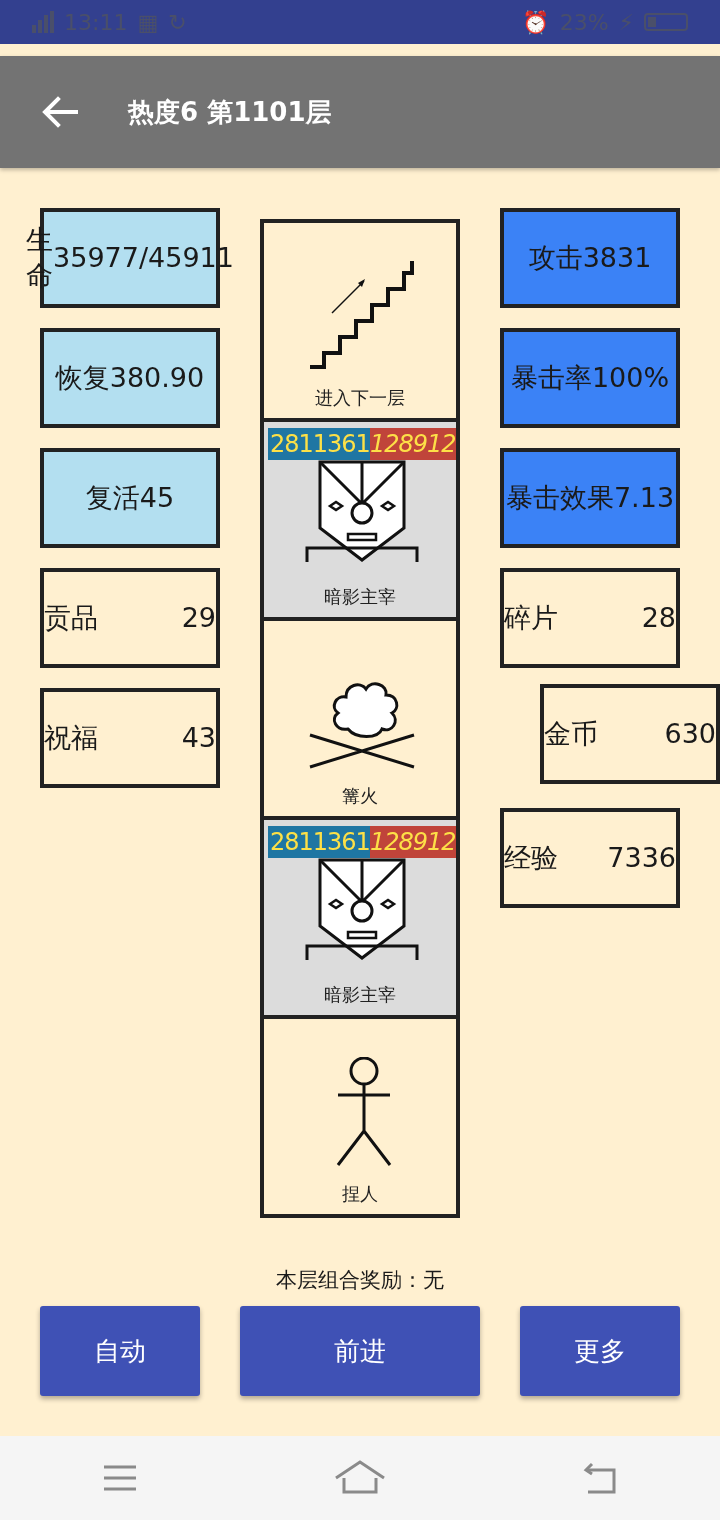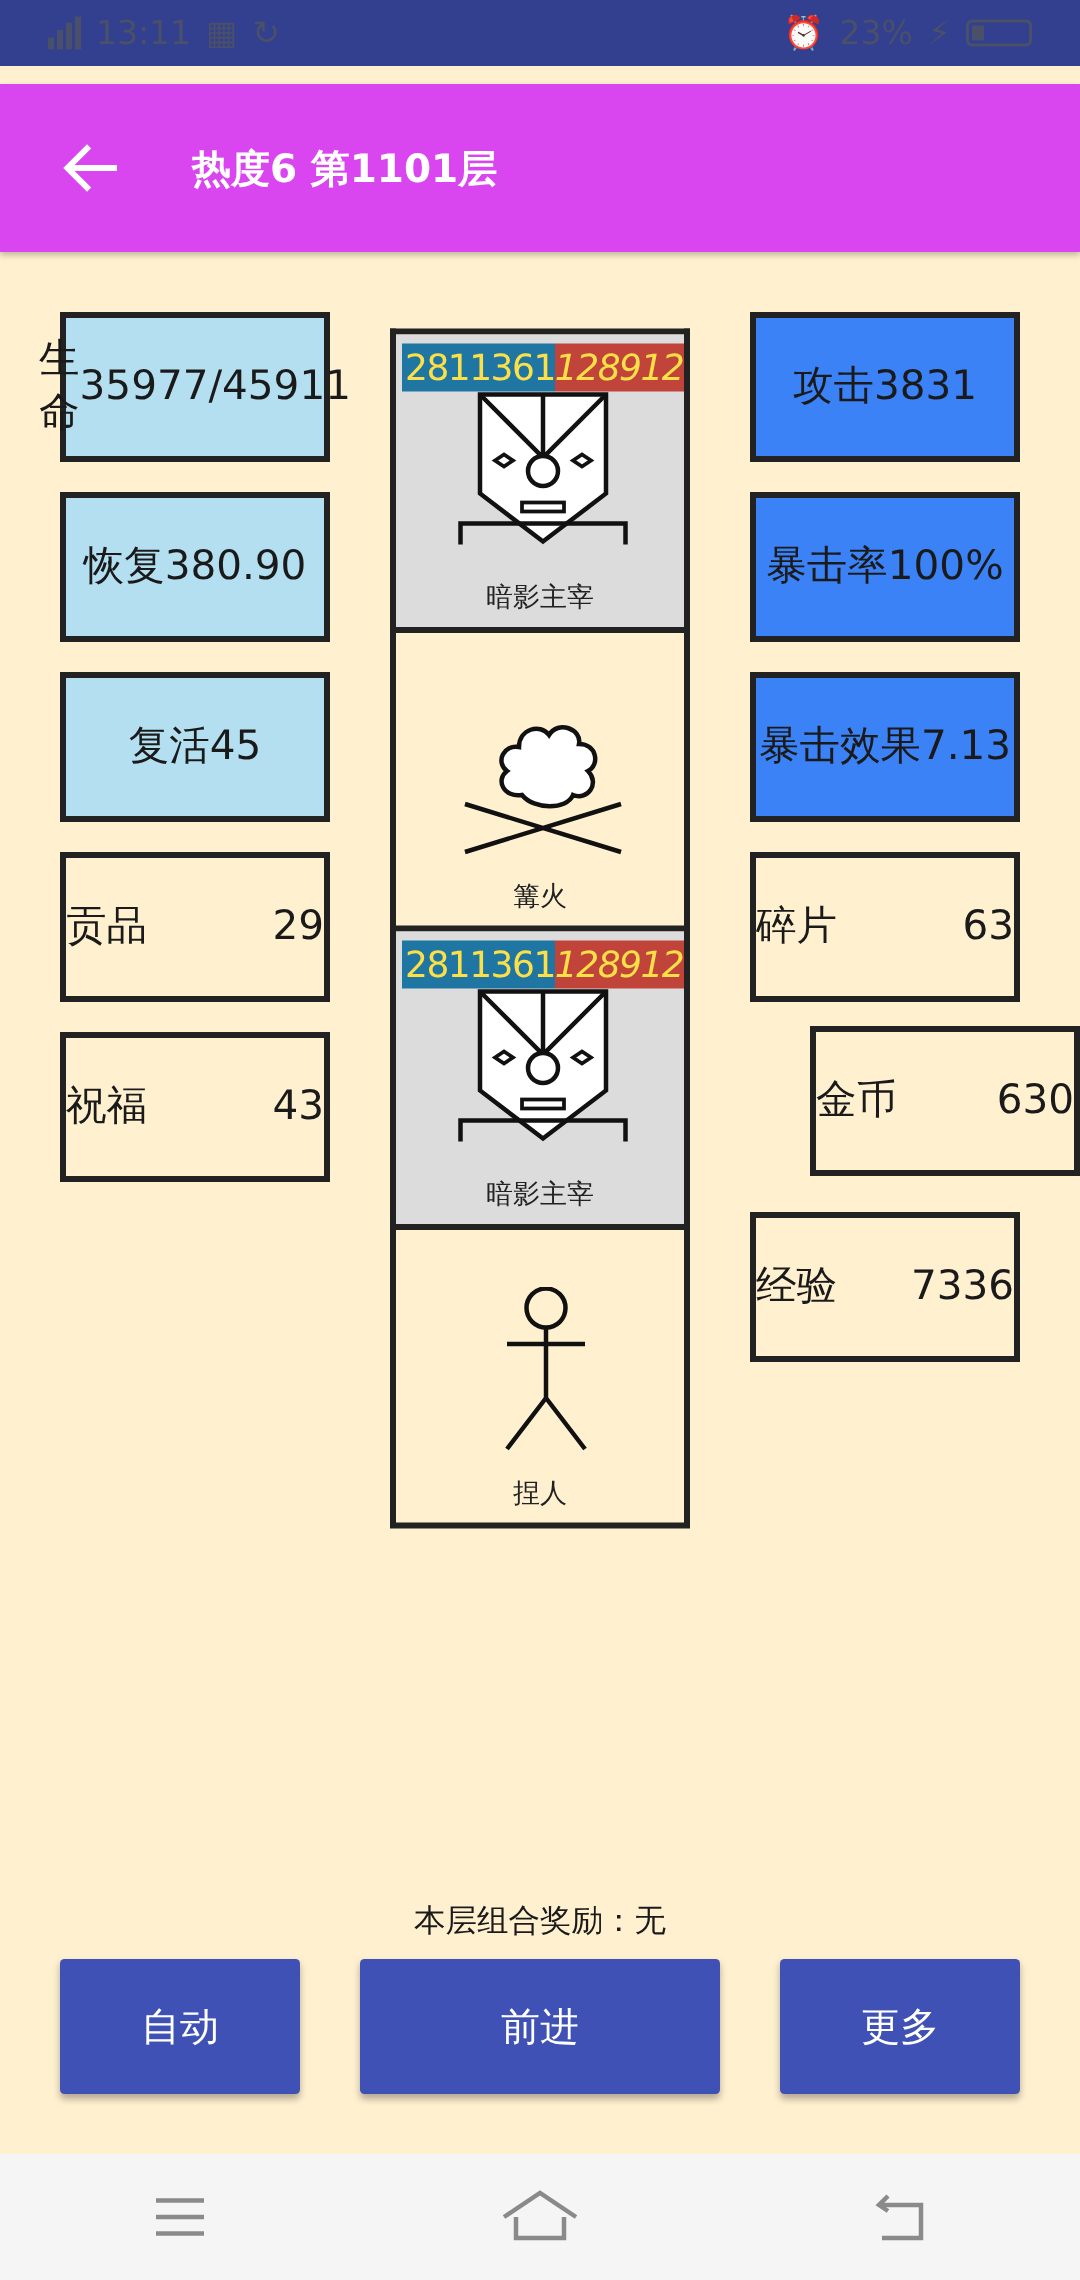--- a/index.html
+++ b/index.html
@@ -21,21 +21,21 @@
     .status-left, .status-right { display: flex; align-items: center; gap: 10px; }
     .signal-icon { display: flex; align-items: flex-end; gap: 2px; height: 22px; }
     .signal-icon span { width: 4px; background: #4a4f6a; display: block; }
     .battery-icon {
       width: 44px; height: 18px; border: 2px solid #4a4f6a; border-radius: 4px;
       position: relative;
     }
     .battery-icon .fill { position: absolute; left: 2px; top: 2px; bottom: 2px; width: 8px; background: #4a4f6a; }
     .app-bar {
       position: absolute; left: 0; top: 56px; width: 720px; height: 112px;
-      background: #d946ef;
+      background: #737373;
       display: flex; align-items: center;
       box-shadow: 0 2px 4px rgba(0,0,0,0.25);
     }
     .back-button {
       width: 60px; height: 60px; margin-left: 30px;
       display: flex; align-items: center; justify-content: center;
     }
     .app-title {
       margin-left: 38px; color: #ffffff; font-size: 26px; font-weight: bold;
     }
@@ -152,33 +152,41 @@
 <div class="stat-box pink" style="left:500px; top:328px;">
   <div>暴击率</div>
   <div>100%</div>
 </div>
 <div class="stat-box pink" style="left:500px; top:448px;">
   <div>暴击效果</div>
   <div>7.13</div>
 </div>
 <div class="stat-box plain" style="left:500px; top:568px;">
   <div>碎片</div>
-  <div>63</div>
+  <div>28</div>
 </div>
 <div class="stat-box plain" style="left:500px; top:684px;margin-left:40px;">
   <div>金币</div>
   <div>630</div>
 </div>
 <div class="stat-box plain" style="left:500px; top:808px;">
   <div>经验</div>
   <div>7336</div>
 </div>
 
 <div class="tile-column">
 
+  <div class="tile light">
+    <svg style="left:44px; top:38px;" width="112" height="112" viewBox="0 0 112 112">
+      <path d="M2 106 H16 V92 H32 V76 H48 V60 H64 V44 H80 V28 H96 V12 H104 V0" stroke="#111" stroke-width="4" fill="none"></path>
+      <path d="M24 52 L56 20" stroke="#111" stroke-width="1.5" fill="none"></path>
+      <path d="M50 22 L57 18 L54 26 Z" fill="#111"></path>
+    </svg>
+    <div class="tile-label">进入下一层</div>
+  </div>
 
   <div class="tile grey">
     <div class="hp-bar">
       <span class="hp">2811361</span>
       <span class="atk">128912</span>
     </div>
     <svg style="left:40px; top:38px;" width="120" height="108" viewBox="0 0 120 108">
       <path d="M16 2 H100 V68 L58 100 L16 68 Z" fill="#fff" stroke="#111" stroke-width="3"></path>
       <path d="M16 2 L58 44 L100 2 M58 2 V44" stroke="#111" stroke-width="3" fill="none"></path>
       <circle cx="58" cy="53" r="10" fill="#fff" stroke="#111" stroke-width="3"></circle>

